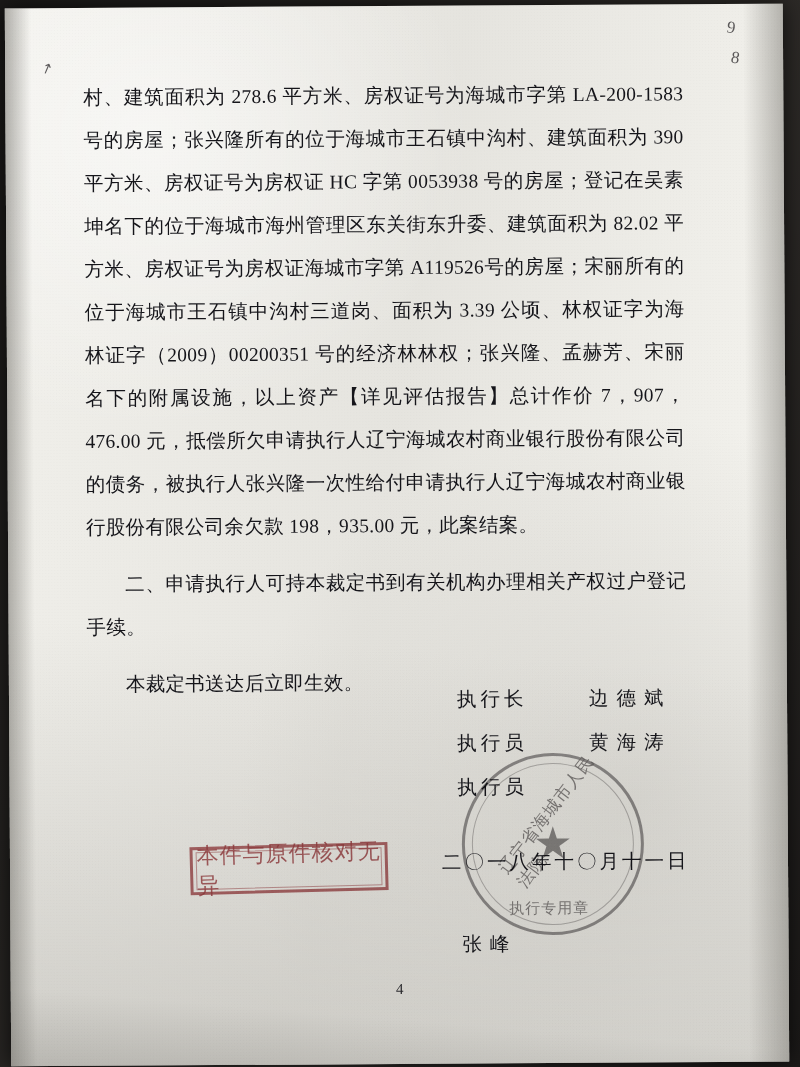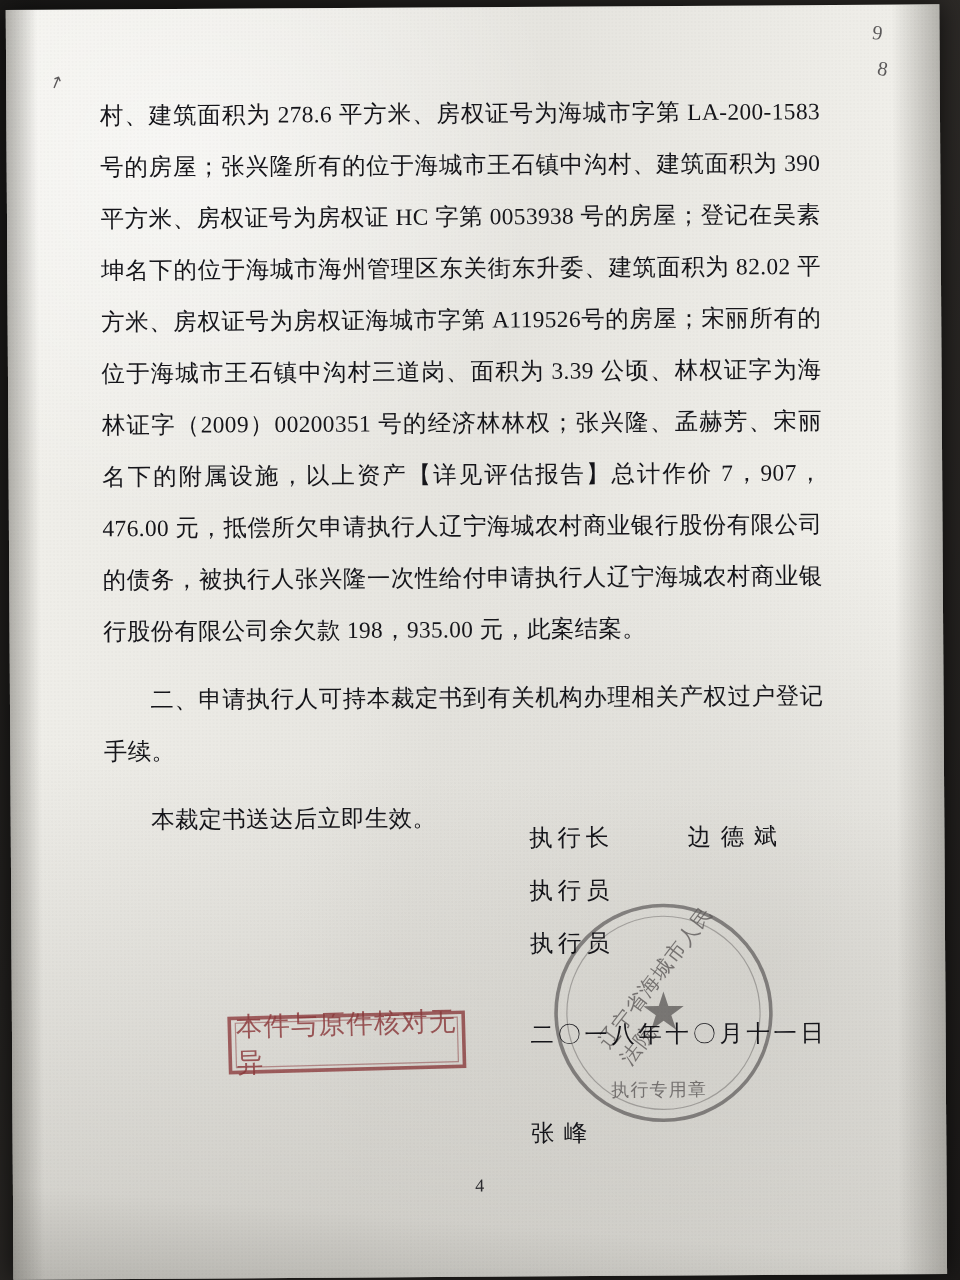--- a/index.html
+++ b/index.html
@@ -81,41 +81,41 @@
   #sign-block {
     position: absolute;
     left: 432px;
     top: 672px;
     font-size: 19.5px;
     line-height: 44px;
     color: #15151a;
     letter-spacing: 0.4px;
   }
   .sign-row { display: flex; }
-  .sign-role { width: 132px; letter-spacing: 4px; }
+  .sign-role { width: 132px; letter-spacing: 4px; margin-left: 16px; }
   .sign-name { letter-spacing: 8px; text-align: center; }
 
   #date-line {
     position: absolute;
     left: 432px;
     top: 843px;
     font-size: 19.5px;
     color: #15151a;
     letter-spacing: 3px;
   }
   #clerk-line {
     position: absolute;
     left: 432px;
     top: 925px;
     font-size: 19.5px;
     color: #15151a;
     display: flex;
   }
   #clerk-line .sign-role { width: 132px; letter-spacing: 4px; }
-  #clerk-line .sign-name { letter-spacing: 8px; }
+  #clerk-line .sign-name { letter-spacing: 8px; margin-left: 20px; }
 
   #page-number {
     position: absolute;
     left: 0; right: 0;
     top: 975px;
     text-align: center;
     font-size: 15px;
     color: #2a2a2e;
   }
 
@@ -229,20 +229,21 @@
       <p class="indent">本裁定书送达后立即生效。</p>
     </div>
 
     <div id="sign-block">
       <div class="sign-row">
         <span class="sign-role">执行长</span>
         <span class="sign-name">边德斌</span>
       </div>
       <div class="sign-row">
         <span class="sign-role">执行员</span>
+        <span class="sign-name">黄海涛</span>
       </div>
       <div class="sign-row">
         <span class="sign-role">执行员</span>
       </div>
     </div>
 
     <div id="date-line">二〇一八年十〇月十一日</div>
 
     <div id="clerk-line">
       <span class="sign-name">张峰</span>

